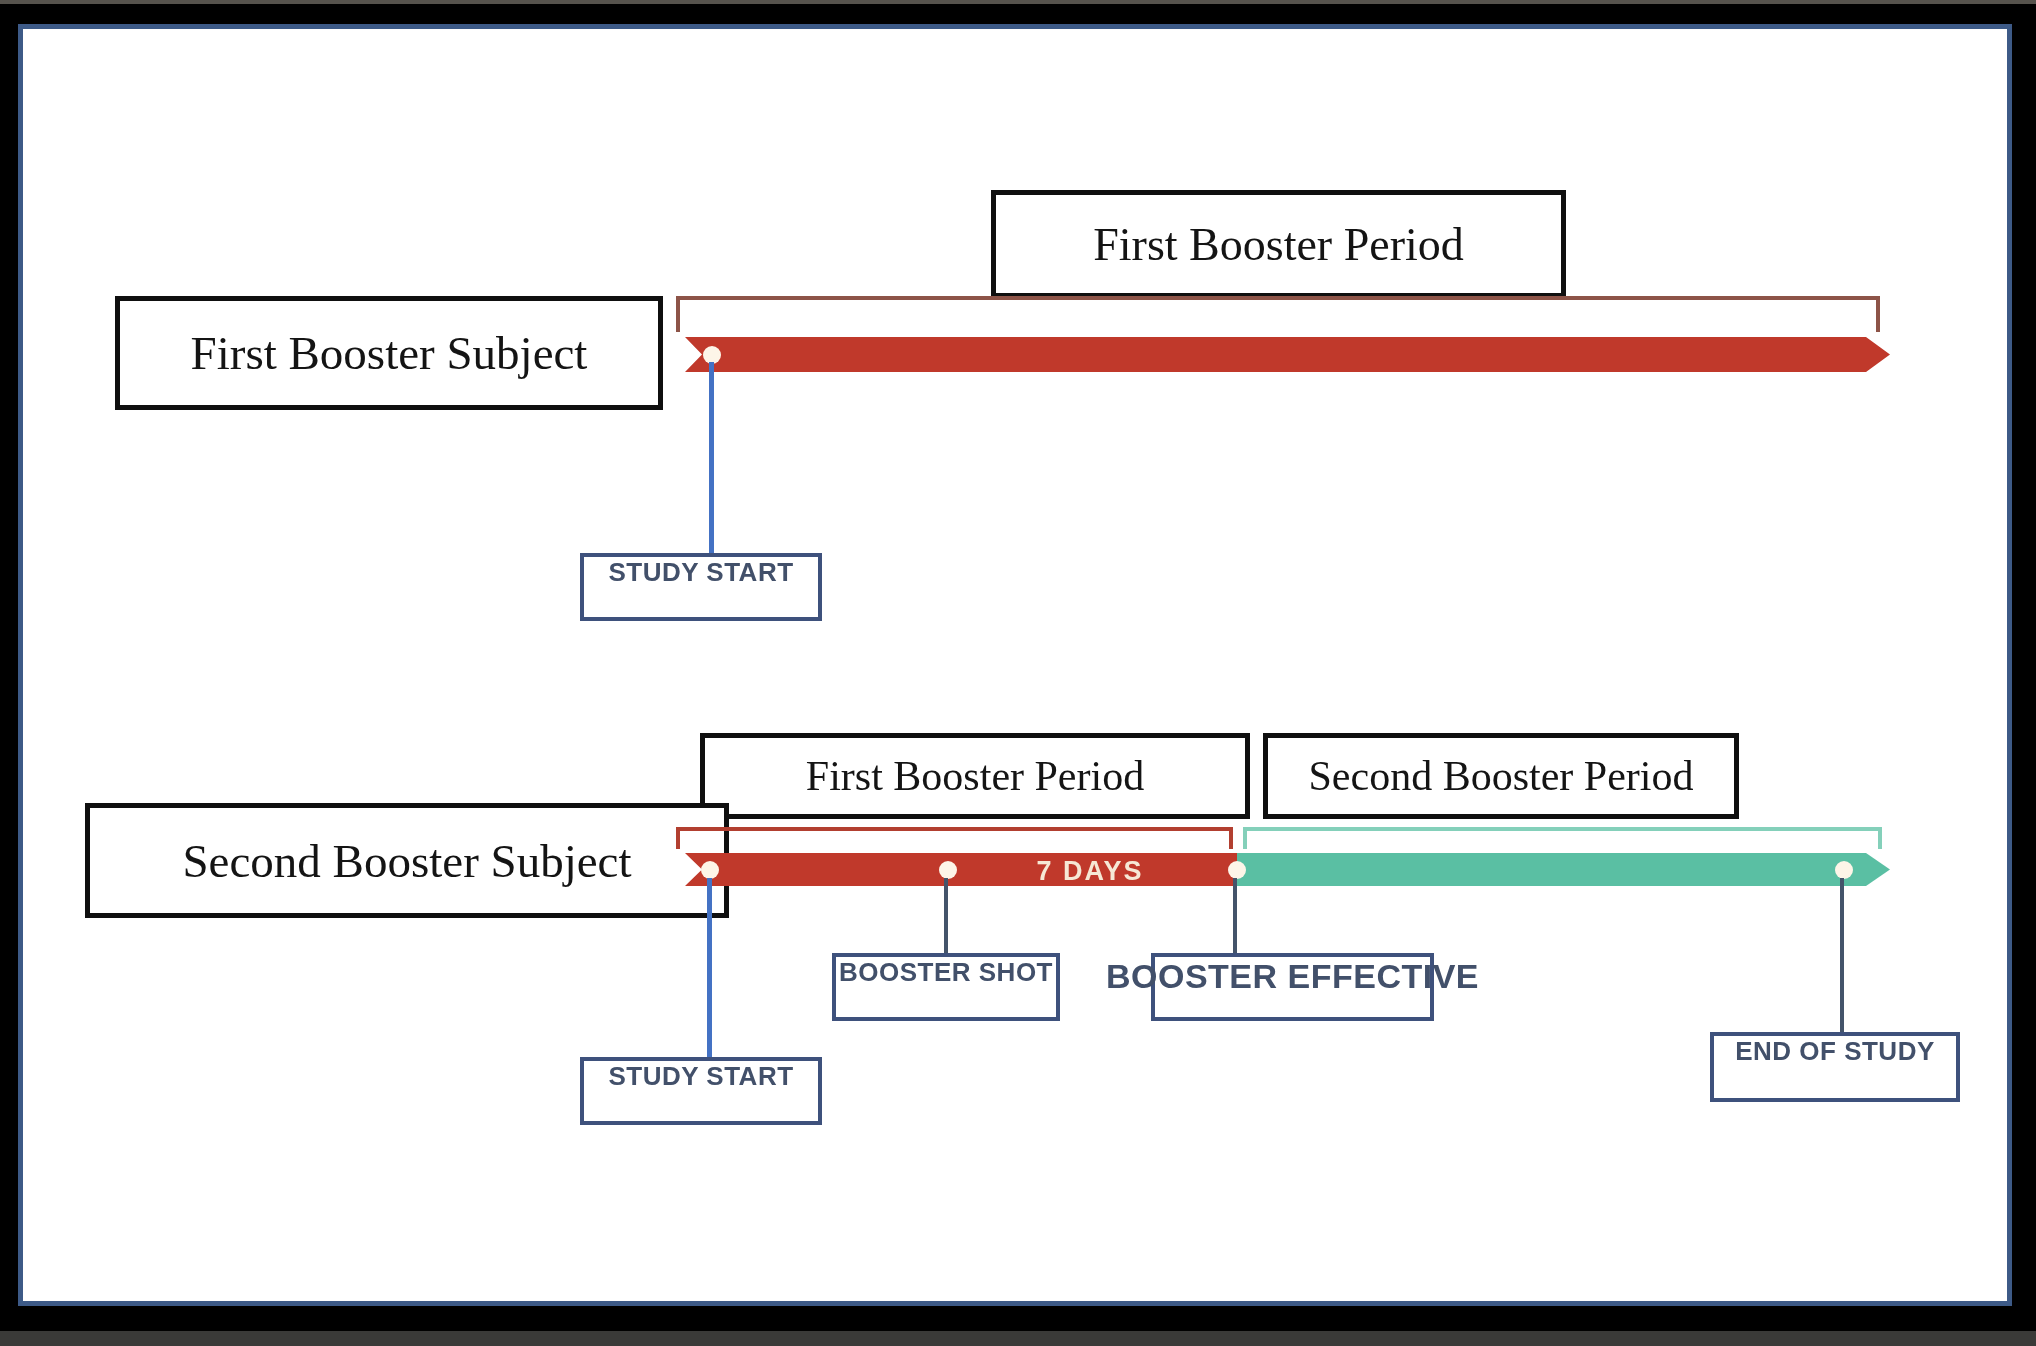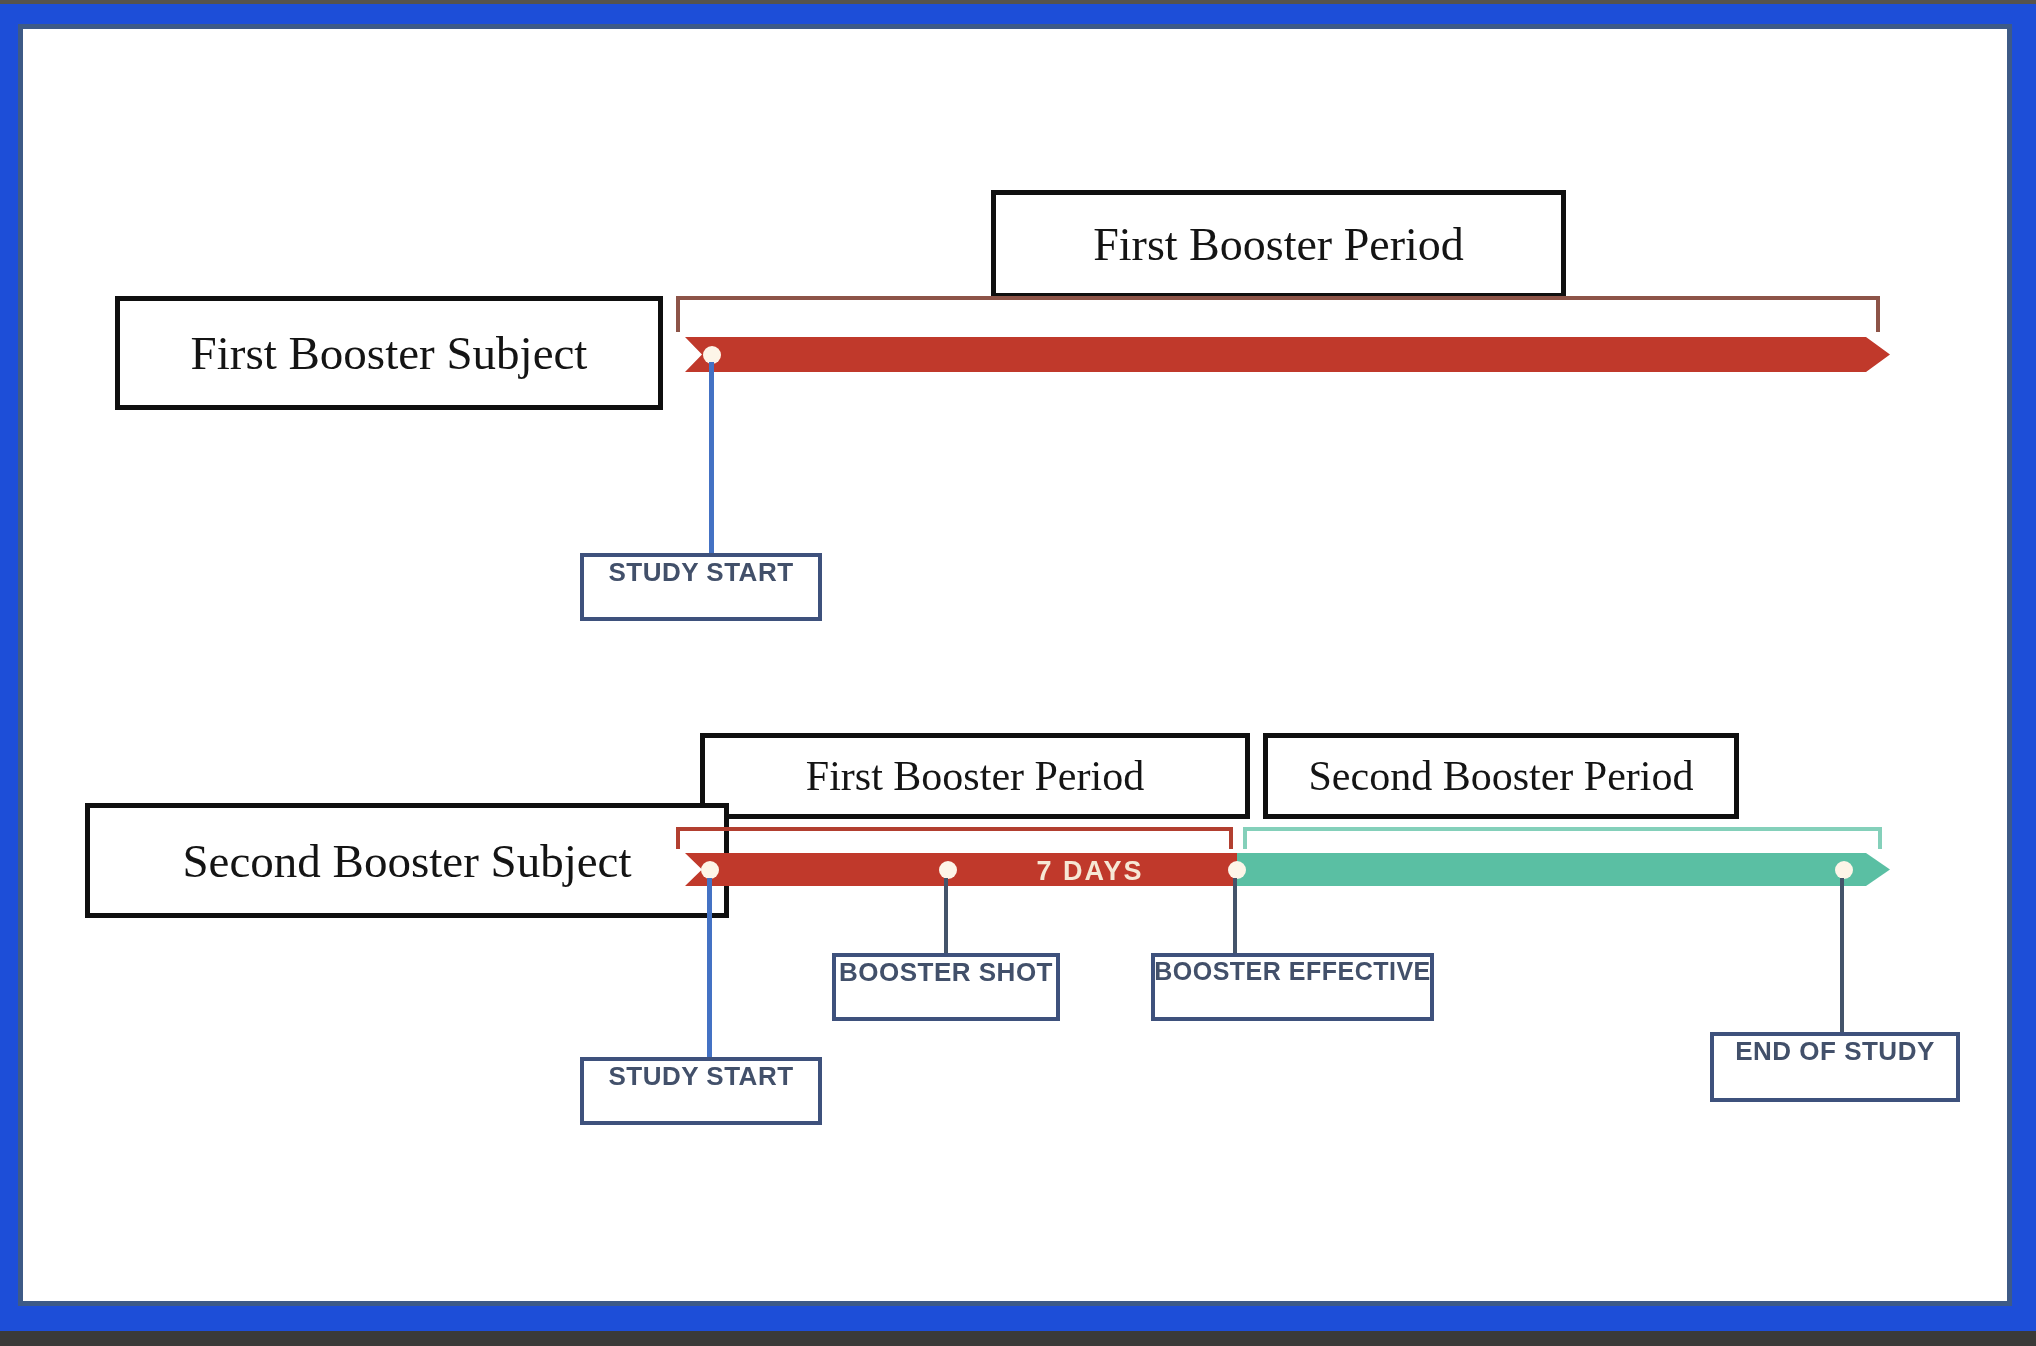--- a/index.html
+++ b/index.html
@@ -1,17 +1,17 @@
 <!DOCTYPE html>
 <html><head>
 <meta charset="utf-8">
 <style>
   html,body{margin:0;padding:0;background:#ffffff;}
   .stage{
-    position:relative;width:2036px;height:1346px;background:#1d4ed8;
+    position:relative;width:2036px;height:1346px;background:#000000;
     font-family:"Liberation Sans",sans-serif;overflow:hidden;
     --red:#c0392b;--teal:#5abfa3;--blue:#4472c4;--navy:#44546a;
     --navyBorder:#3e517c;--frame:#3d5a87;--dot:#fdf5e8;
     --bracketRed:#b23f30;--bracketTeal:#84d0ba;--bracketMuted:#8d5448;
   }
   .edge-top{position:absolute;left:0;top:0;width:100%;height:4px;background:#56534d;}
   .edge-bottom{position:absolute;left:0;bottom:0;width:100%;height:15px;background:#3a3a38;}
   .frame{
     position:absolute;left:18px;top:24px;width:1994px;height:1282px;
     border:5px solid var(--frame);box-sizing:border-box;background:#ffffff;
@@ -111,21 +111,21 @@
 
   <div class="connector blue" style="left:707px;top:878px;height:179px;"></div>
   <div class="connector navy" style="left:944px;top:878px;height:75px;"></div>
   <div class="connector navy" style="left:1233px;top:878px;height:75px;"></div>
   <div class="connector navy" style="left:1840px;top:878px;height:154px;"></div>
 
   <div class="navybox" style="left:832px;top:953px;width:228px;height:68px;">
     <span>BOOSTER SHOT</span>
   </div>
 
-  <div class="navybox" style="left:1151px;top:953px;width:283px;height:68px;font-size:25px;">
+  <div class="navybox" style="left:1151px;top:953px;width:283px;height:68px;font-size:34px;">
     <span>BOOSTER EFFECTIVE</span>
   </div>
 
   <div class="navybox" style="left:580px;top:1057px;width:242px;height:68px;">
     <span>STUDY START</span>
   </div>
 
   <div class="navybox" style="left:1710px;top:1032px;width:250px;height:70px;">
     <span>END OF STUDY</span>
   </div>

